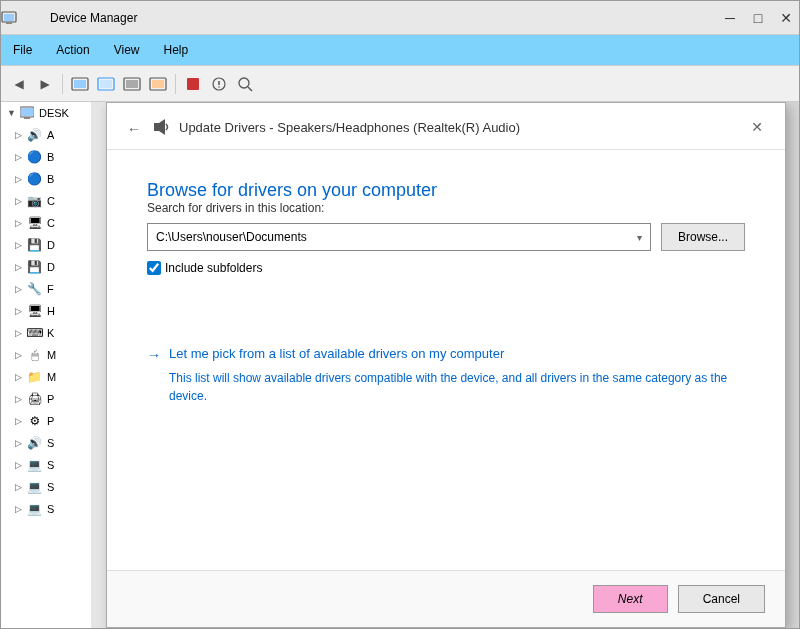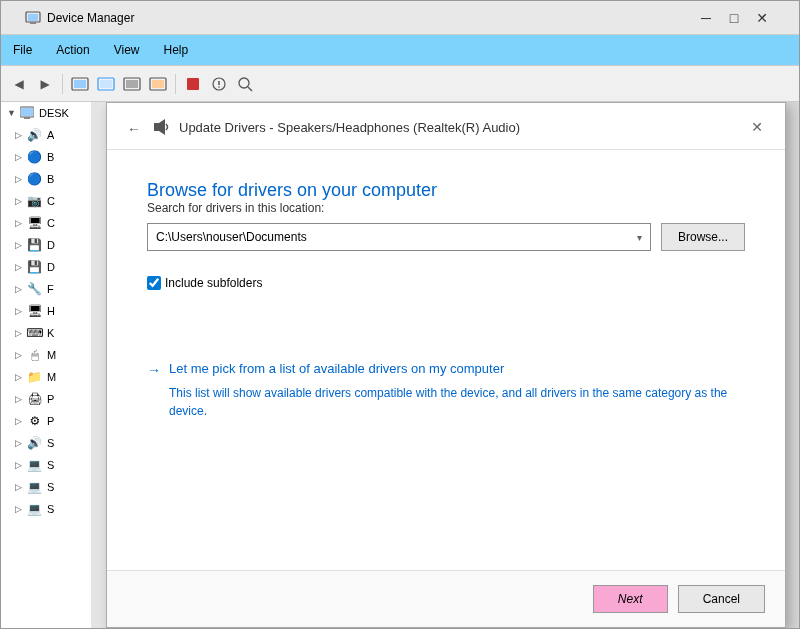--- a/index.html
+++ b/index.html
@@ -21,23 +21,24 @@
       border: 1px solid #999;
       display: flex;
       flex-direction: column;
     }
 
     .title-bar {
       background: #e8e8e8;
       height: 34px;
       display: flex;
       align-items: center;
-      padding: 0 24px;
+      padding: 0 0;
       border-bottom: 1px solid #ccc;
       user-select: none;
+      gap: 27px;
     }
 
     .title-bar-icon {
       width: 16px;
       height: 16px;
       margin-right: 6px;
       display: flex;
       align-items: center;
       justify-content: center;
     }
@@ -253,21 +254,21 @@
 
     .form-label {
       font-size: 12px;
       color: #333;
       margin-bottom: 8px;
     }
 
     .input-row {
       display: flex;
       gap: 10px;
-      margin-bottom: 25px;
+      margin-bottom: 10px;
       align-items: center;
     }
 
     .path-input-container {
       flex: 1;
       display: flex;
       align-items: center;
       border: 1px solid #888;
       background: #fff;
       height: 28px;

